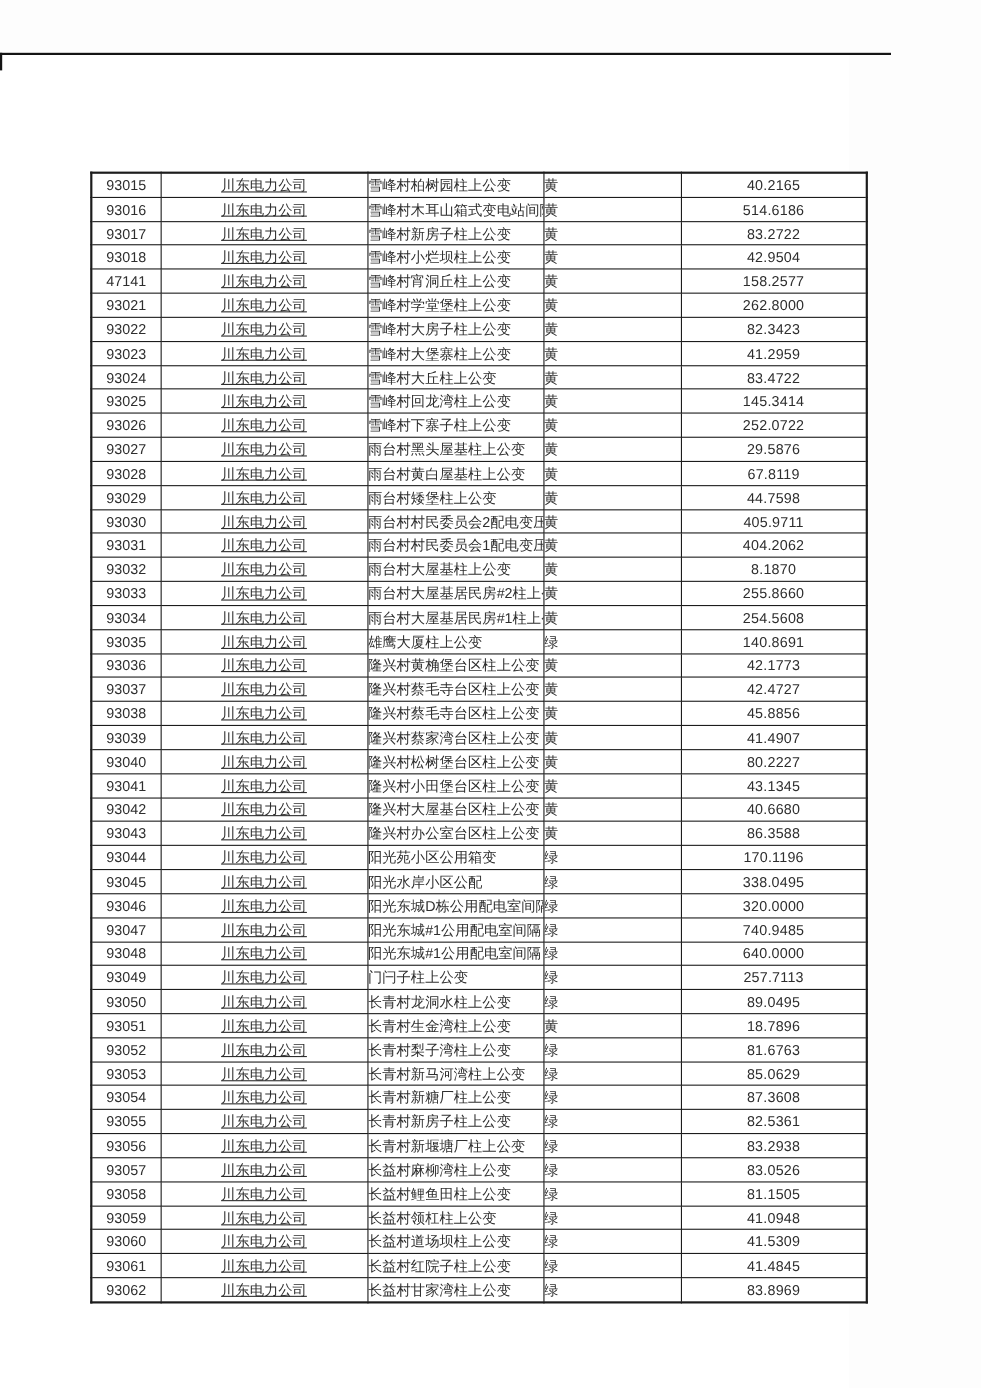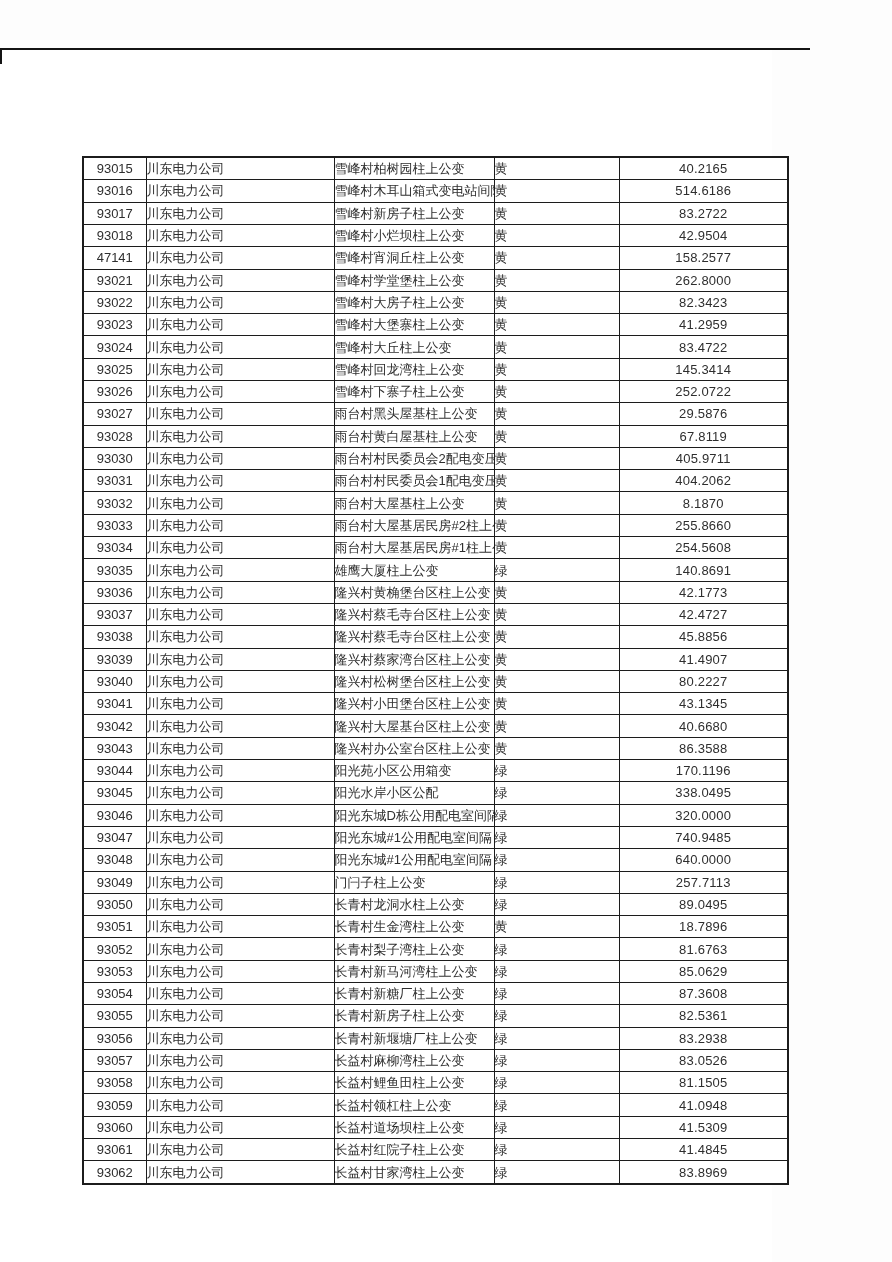--- a/index.html
+++ b/index.html
@@ -33,21 +33,21 @@
     padding:0;
     height:20.4px;
     font-size:13px;
     color:#2e2e2e;
     vertical-align:middle;
     overflow:hidden;
     white-space:nowrap;
     line-height:1;
   }
   td.col-id{width:63px;text-align:center;}
-  td.col-company{width:188px;text-align:left;padding-left:4px;}
+  td.col-company{width:188px;text-align:center;padding-left:4px;text-decoration:underline;}
   td.col-name{width:160px;text-align:left;padding-left:3px;}
   td.col-status{width:125px;text-align:left;padding-left:2px;}
   td.col-value{width:169px;text-align:center;letter-spacing:0.2px;}
 </style>
 </head>
 <body>
 
 <div class="page">
   <div class="scan-top-line"></div>
   <div class="scan-left-tick"></div>
@@ -146,20 +146,27 @@
           <td class="col-value">29.5876</td>
         </tr>
         <tr>
           <td class="col-id">93028</td>
           <td class="col-company">川东电力公司</td>
           <td class="col-name">雨台村黄白屋基柱上公变</td>
           <td class="col-status">黄</td>
           <td class="col-value">67.8119</td>
         </tr>
         <tr>
+          <td class="col-id">93029</td>
+          <td class="col-company">川东电力公司</td>
+          <td class="col-name">雨台村矮堡柱上公变</td>
+          <td class="col-status">黄</td>
+          <td class="col-value">44.7598</td>
+        </tr>
+        <tr>
           <td class="col-id">93030</td>
           <td class="col-company">川东电力公司</td>
           <td class="col-name">雨台村村民委员会2配电变压器</td>
           <td class="col-status">黄</td>
           <td class="col-value">405.9711</td>
         </tr>
         <tr>
           <td class="col-id">93031</td>
           <td class="col-company">川东电力公司</td>
           <td class="col-name">雨台村村民委员会1配电变压器</td>

